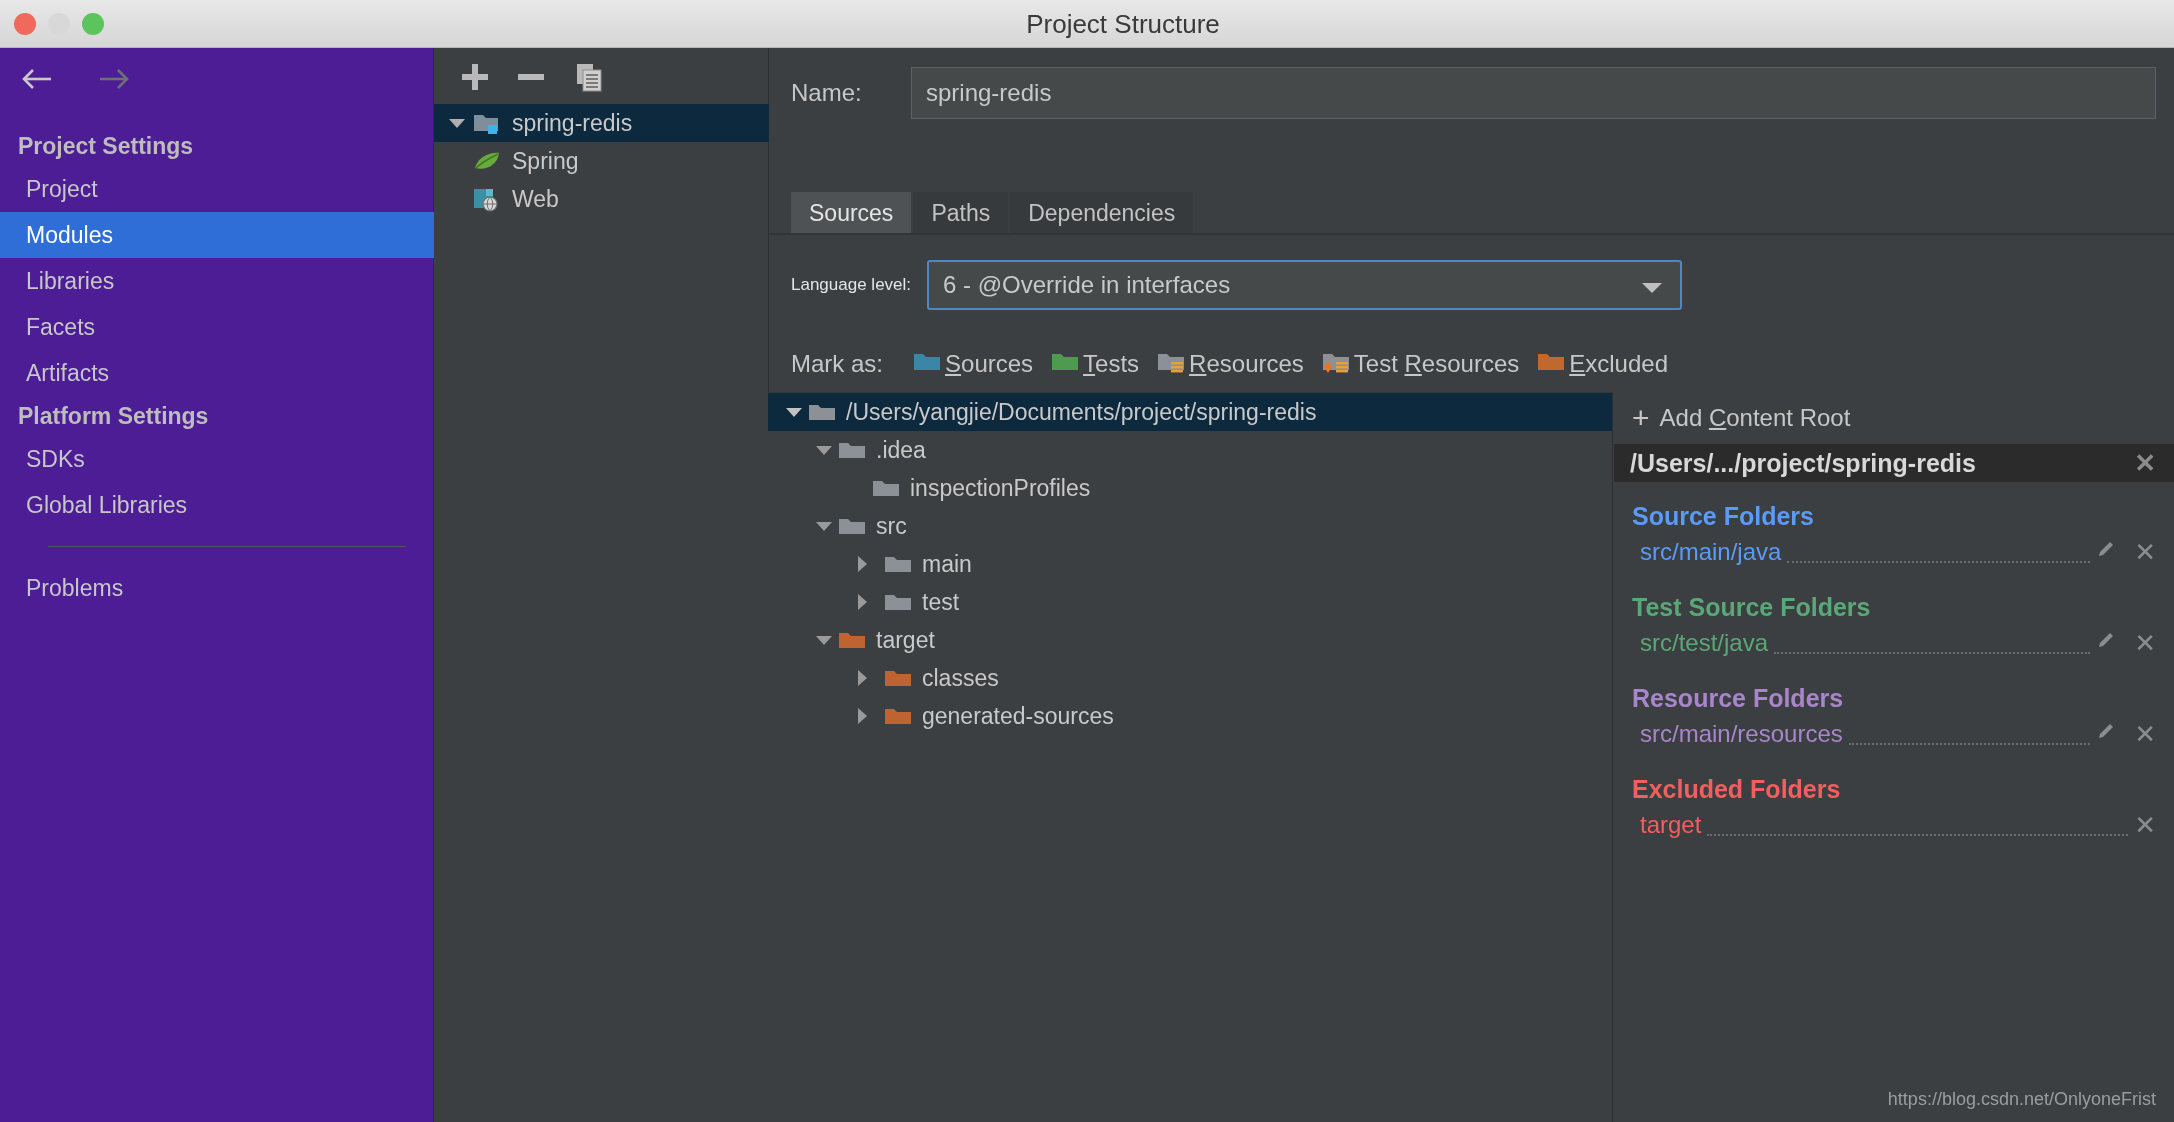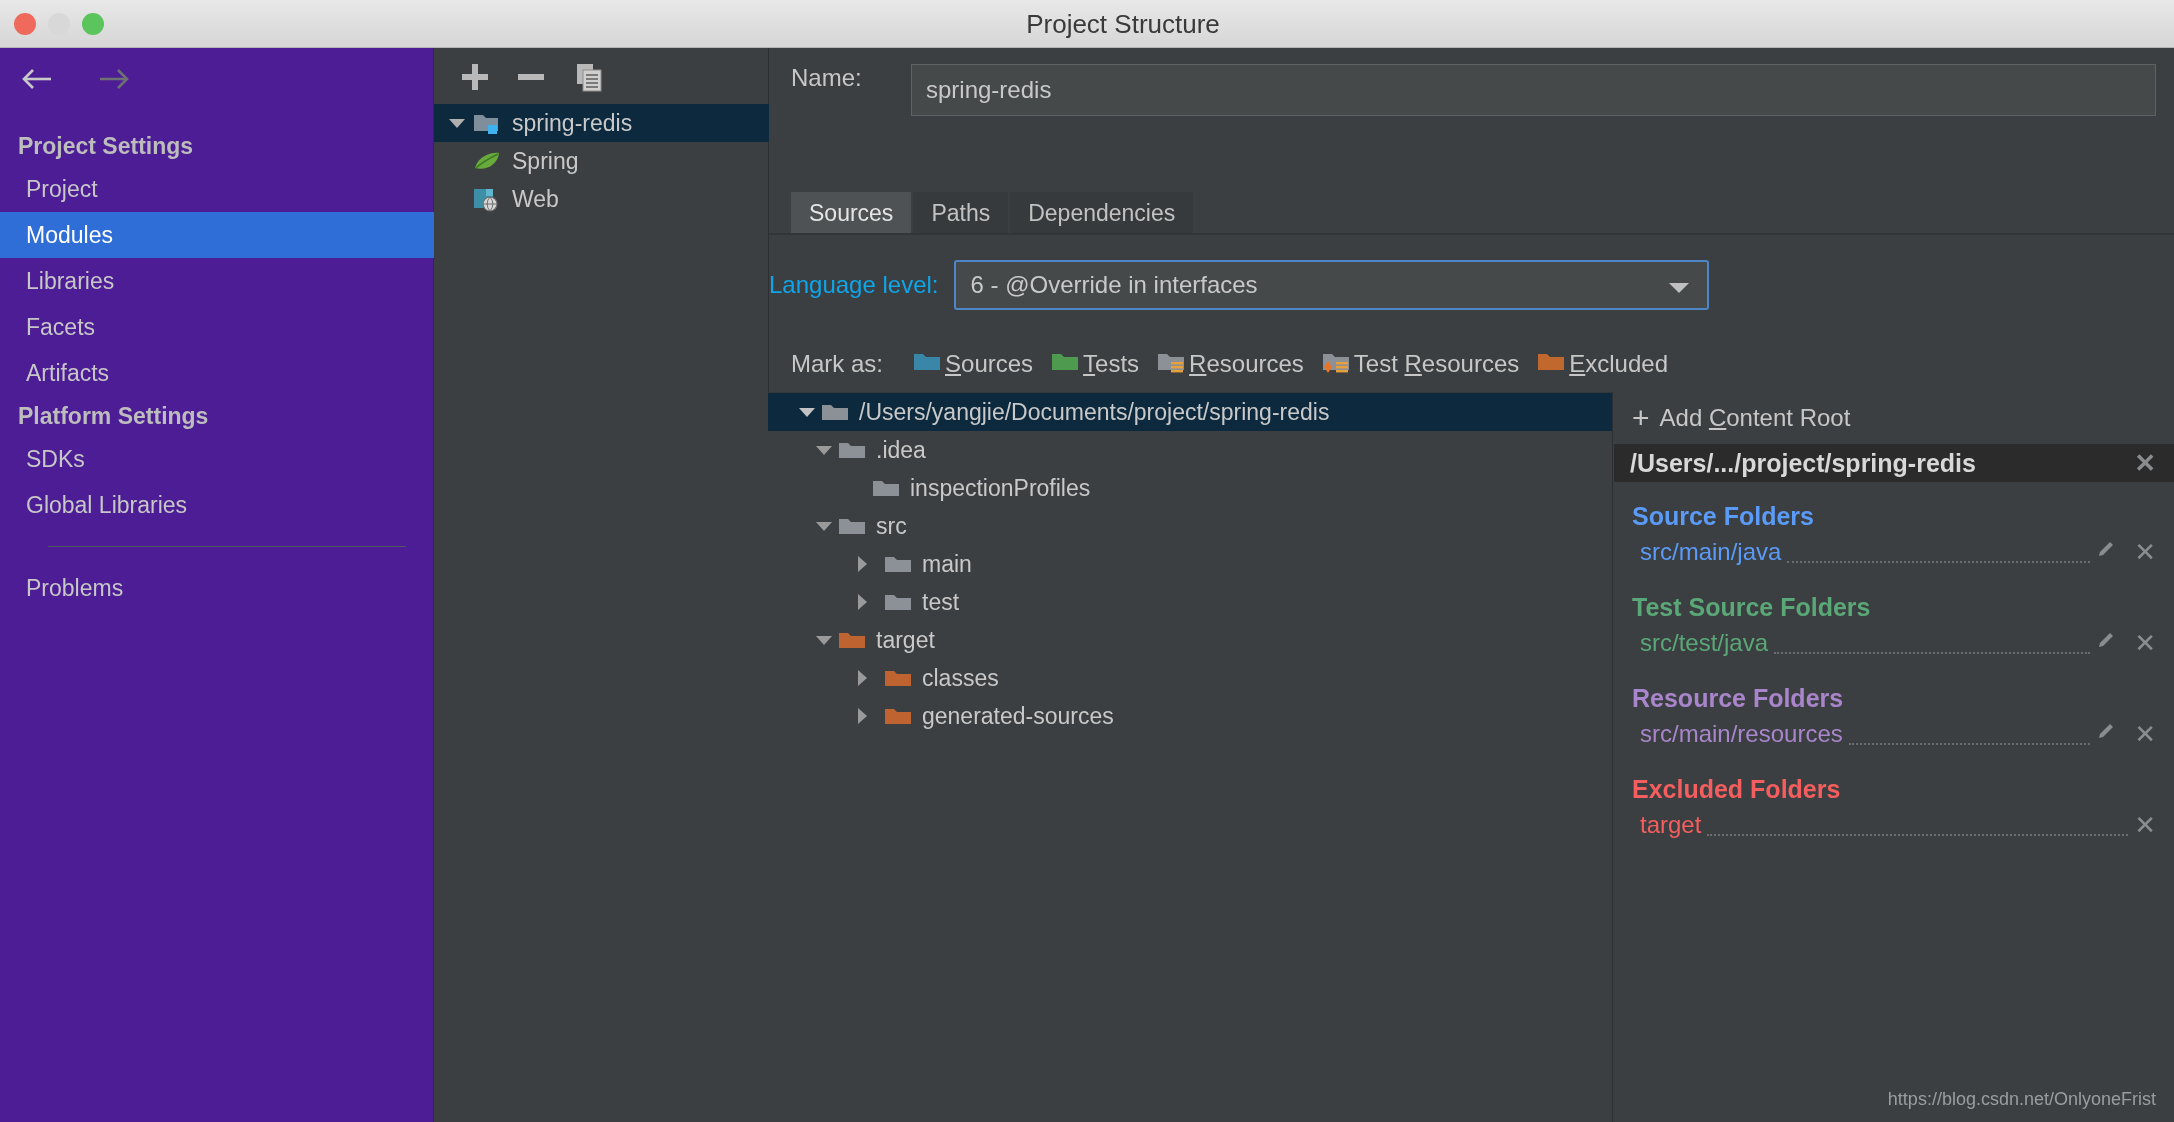--- a/index.html
+++ b/index.html
@@ -81,21 +81,21 @@
   .modrow .micon { width: 30px; height: 26px; margin-right: 10px; display:flex; align-items:center; }
   .modrow .mlabel { white-space: nowrap; }
 
   
   .detail {
     position: absolute; left: 769px; top: 0; right: 0; height: 1074px;
     background: #3c3f41;
   }
   .name-row {
     position: absolute; left: 0; top: 16px; height: 58px; width: 100%;
-    display: flex; align-items: flex-start;
+    display: flex; align-items: center;
   }
   .name-label { font-size: 24px; color: #c7c7c7; margin-left: 22px; width: 120px; }
   .name-input {
     flex: 1; margin-right: 18px; height: 52px;
     background: #45494a; border: 1px solid #5e6265;
     color: #c9c9c9; font-size: 24px; padding: 0 14px;
     font-family: "Liberation Sans", sans-serif;
   }
 
   .tabs {
@@ -109,21 +109,21 @@
   }
   .tab.active { background: #4e5254; color: #e4e4e4; }
   .tabs-underline {
     position: absolute; left: 0; top: 185px; width: 100%; height: 2px; background: #323537;
   }
 
   .lang-row {
     position: absolute; left: 0; top: 208px; height: 58px; width: 100%;
     display: flex; align-items: center;
   }
-  .lang-label { font-size: 24px; color: #0ea5e9; }
+  .lang-label { font-size: 17px; color: #e5e5e5; margin-left: 22px; }
   .lang-select {
     position: relative; margin-left: 16px; width: 755px; height: 50px;
     background: #45494a; border: 2px solid #4e87c7; border-radius: 3px;
     display: flex; align-items: center; cursor: pointer;
   }
   .lang-value { font-size: 24px; color: #c9c9c9; padding-left: 14px; }
   .lang-caret { position: absolute; right: 16px; top: 18px; }
 
   .markas-row {
     position: absolute; left: 0; top: 292px; height: 48px;
@@ -390,21 +390,21 @@
               <path d="M1 4 h9 l3 3 h14 v13 H1 Z" fill="#c0682e"></path>
             </svg>
         </span>
         <span class="mlabel"><span class="mn">E</span><span>xcluded</span></span>
       </span>
     </div>
   </div>
 
   <div class="filetree">
 
-    <div class="frow selected" style="padding-left:25px">
+    <div class="frow selected" style="padding-left:12px">
       <span class="twisty">
           <svg width="18" height="13" viewBox="0 0 18 13">
             <polygon points="1,2 17,2 9,11" fill="#c3c3c3"></polygon>
           </svg>
         </span>
       <span class="ficon">
           <svg width="28" height="23" viewBox="0 0 28 23">
             <path d="M1 4 h9 l3 3 h14 v12 H1 Z" fill="#8b9196"></path>
           </svg>
         </span>

